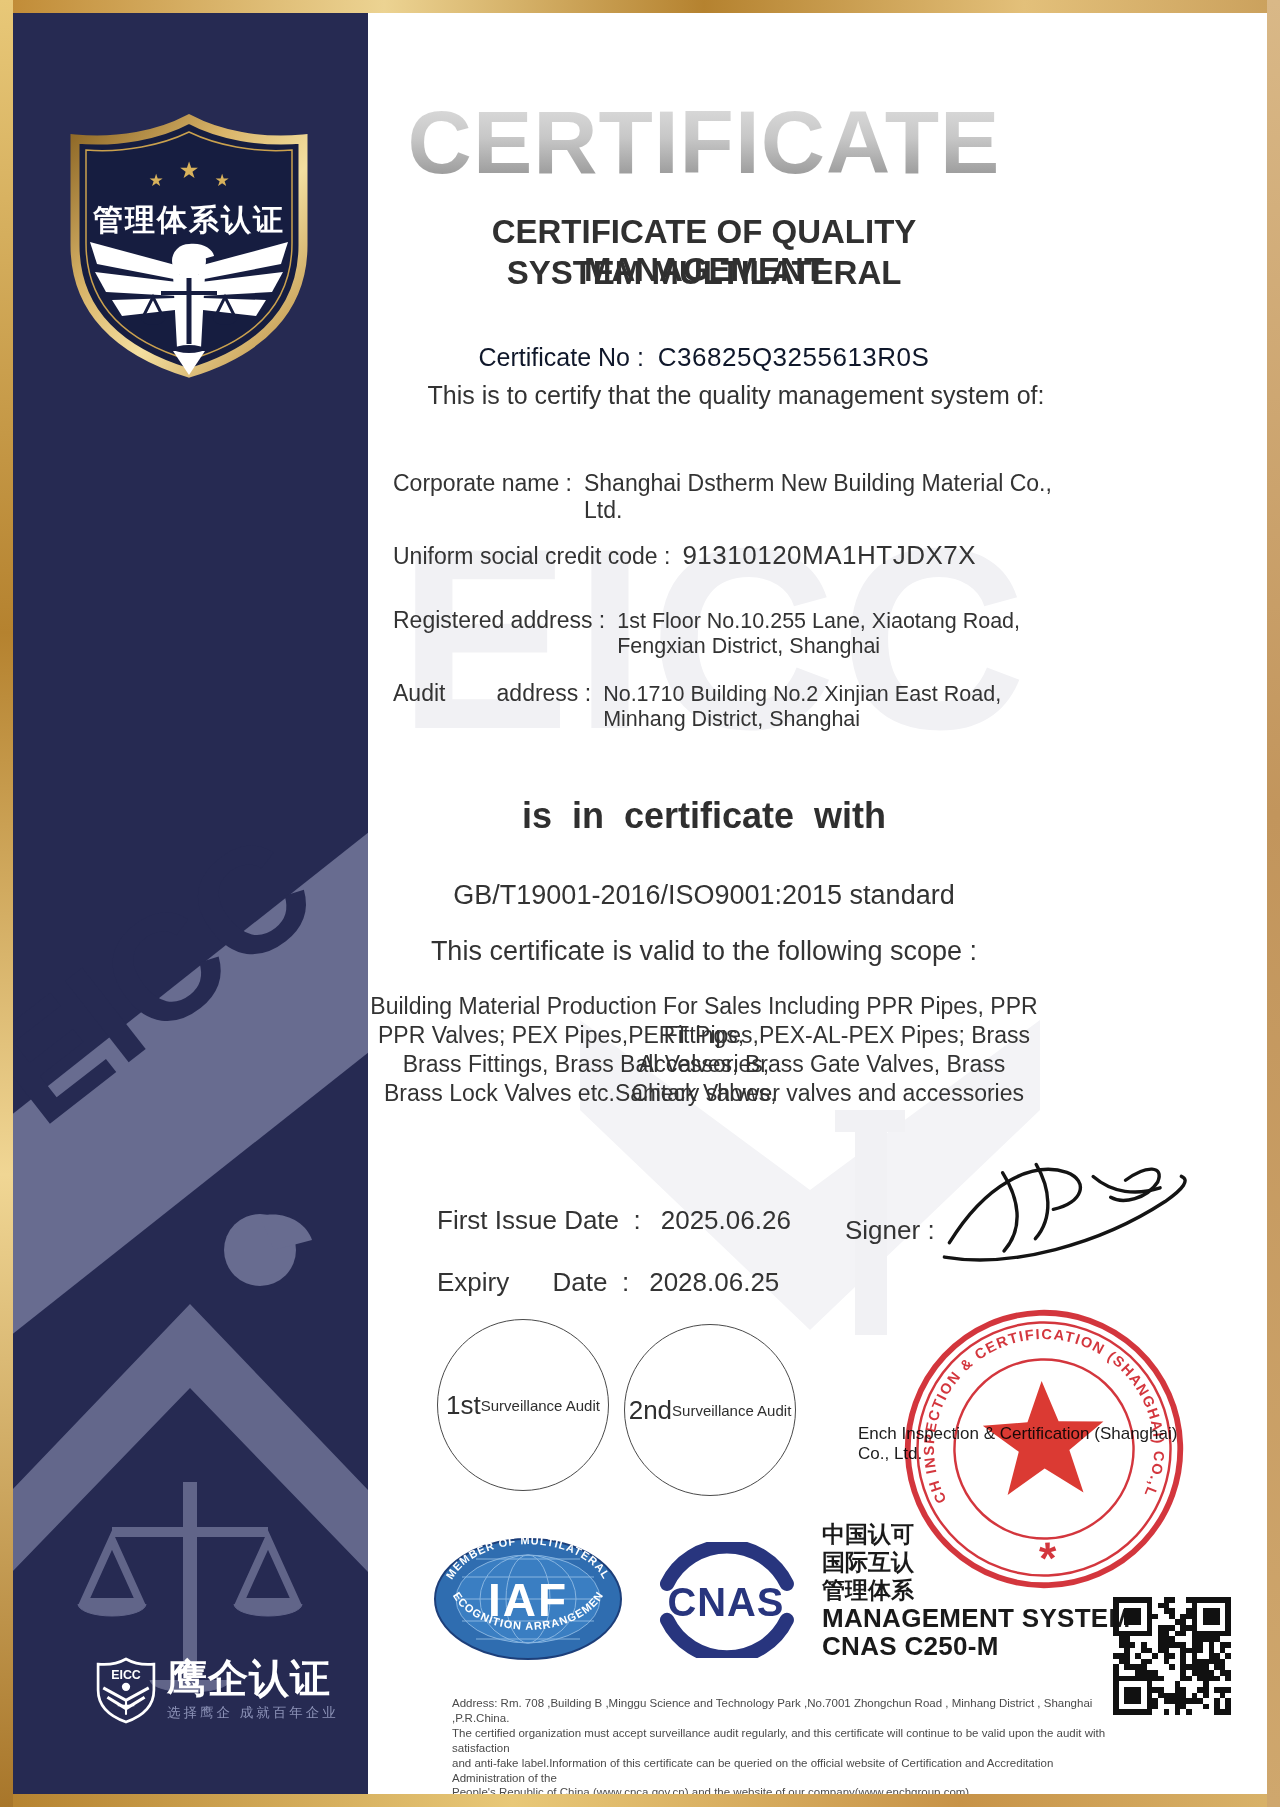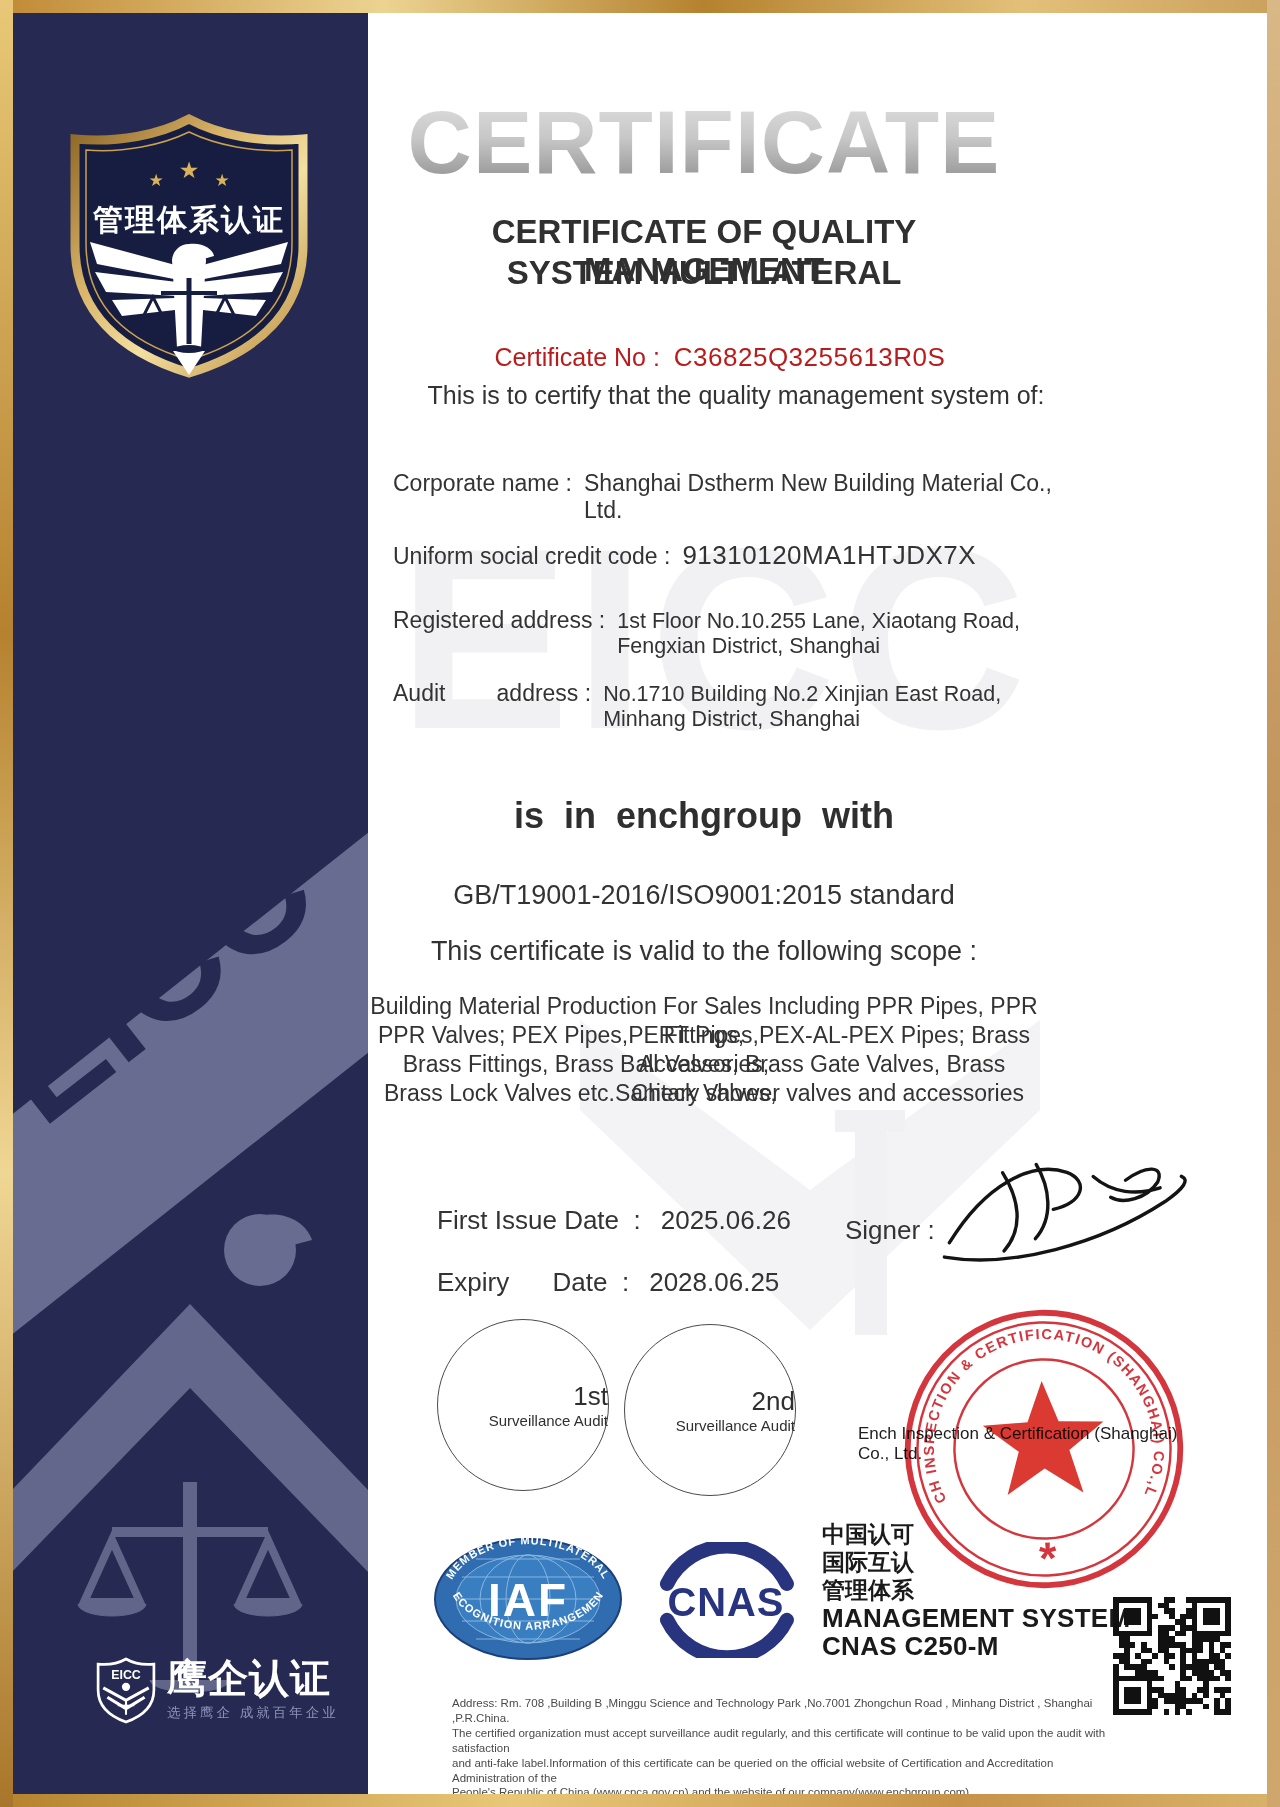--- a/index.html
+++ b/index.html
@@ -18,37 +18,37 @@
   
   .wm-wrap{left:368px;top:430px;width:672px;height:640px;overflow:hidden;z-index:0;}
   .wm-eicc{position:absolute;left:30px;top:60px;font-size:258px;font-weight:800;letter-spacing:4px;color:#f1f1f4;white-space:nowrap;}
   .wm-shapes{left:560px;top:1000px;z-index:0;}
   
   .cx{position:absolute;left:368px;width:672px;text-align:center;}
   .wm-cert{top:98px;font-size:89px;font-weight:800;letter-spacing:1px;line-height:1;
     background:linear-gradient(180deg,#dcdcdc 5%,#c7c7c7 45%,#8e8e8e 100%);
     -webkit-background-clip:text;background-clip:text;color:transparent;-webkit-text-fill-color:transparent;z-index:1;}
   .title-line{font-size:33px;font-weight:700;color:#303030;z-index:2;}
-  .certno{top:342px;font-size:25px;color:#b91c1c;z-index:2;margin-left:16px;}
+  .certno{top:342px;font-size:25px;color:#0f172a;z-index:2;}
   .certno .val{font-size:26px;letter-spacing:.5px;}
   .intro{top:381px;font-size:25px;color:#333;z-index:2;margin-left:32px;}
   .frow{position:absolute;left:393px;width:680px;display:flex;align-items:baseline;gap:12px;z-index:2;}
   .frow .lab{font-size:23px;color:#333;white-space:pre;flex:none;}
   .frow .val{font-size:21.5px;color:#333;}
   .val.big{font-size:26px;letter-spacing:.5px;}
   .conform{top:795px;font-size:36px;font-weight:600;word-spacing:10px;color:#2f2f2f;z-index:2;}
   .standard{top:880px;font-size:27px;color:#333;z-index:2;}
   .scopehead{top:936px;font-size:27px;color:#333;z-index:2;}
   .scopeline{font-size:23px;line-height:29px;color:#333;z-index:2;}
   .daterow{position:absolute;left:437px;display:flex;align-items:flex-start;gap:20px;font-size:26px;color:#333;z-index:2;}
   .daterow .lab{white-space:pre;}
   .signer{left:845px;top:1215px;font-size:26px;color:#333;z-index:2;}
   .sig{left:928px;top:1138px;z-index:3;transform:rotate(-4deg);}
   .audit-circle{position:absolute;width:172px;height:172px;border:1.6px solid #4a4a4a;border-radius:50%;
-    display:flex;flex-direction:column;align-items:flex-end;justify-content:center;background:transparent;z-index:2;}
+    display:flex;flex-direction:row;align-items:center;justify-content:center;background:transparent;z-index:2;}
   .audit-circle .o{font-size:26px;color:#2f2f2f;}
   .audit-circle .l{font-size:15px;color:#2f2f2f;}
   .company-line{left:858px;top:1424px;width:340px;font-size:17px;color:#1d1d1d;z-index:1;}
   .stamp{left:898px;top:1303px;z-index:2;opacity:.9;mix-blend-mode:multiply;}
   .accr-text{left:822px;top:1520px;z-index:2;}
   .accr-text .cn{font-size:23px;font-weight:700;line-height:28px;color:#1a1a1a;}
   .accr-text .en{font-size:26px;font-weight:700;line-height:28px;color:#1a1a1a;letter-spacing:.3px;}
   .fineprint{left:452px;top:1696px;width:660px;font-size:11.5px;line-height:14.9px;color:#4a4a4a;z-index:2;}
   
   .flogo{left:95px;top:1656px;z-index:6;display:flex;align-items:flex-start;gap:10px;}
@@ -166,21 +166,21 @@
   </div>
   <div class="frow" style="top:607px;">
     <span class="lab">Registered address :</span>
     <span class="val">1st Floor No.10.255 Lane, Xiaotang Road, Fengxian District, Shanghai</span>
   </div>
   <div class="frow" style="top:680px;">
     <span class="lab">Audit        address :</span>
     <span class="val">No.1710 Building No.2 Xinjian East Road, Minhang District, Shanghai</span>
   </div>
 
-  <div class="cx conform">is in enchgroup with</div>
+  <div class="cx conform">is in certificate with</div>
   <div class="cx standard">GB/T19001-2016/ISO9001:2015 standard</div>
   <div class="cx scopehead">This certificate is valid to the following scope :</div>
   <div class="cx scopeline" style="top:992px;">Building Material Production For Sales Including PPR Pipes, PPR Fittings,</div>
   <div class="cx scopeline" style="top:1021px;">PPR Valves; PEX Pipes,PERT Pipes,PEX-AL-PEX Pipes; Brass Accessories,</div>
   <div class="cx scopeline" style="top:1050px;">Brass Fittings, Brass Ball Valves, Brass Gate Valves, Brass Check Valves,</div>
   <div class="cx scopeline" style="top:1079px;">Brass Lock Valves etc.Sanitary shower valves and accessories</div>
 
   <div class="daterow" style="top:1205px;">
     <span class="lab">First Issue Date  :</span>
     <span>2025.06.26</span>

